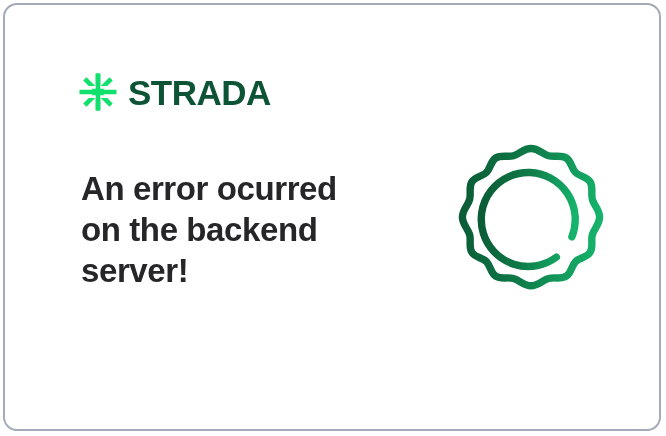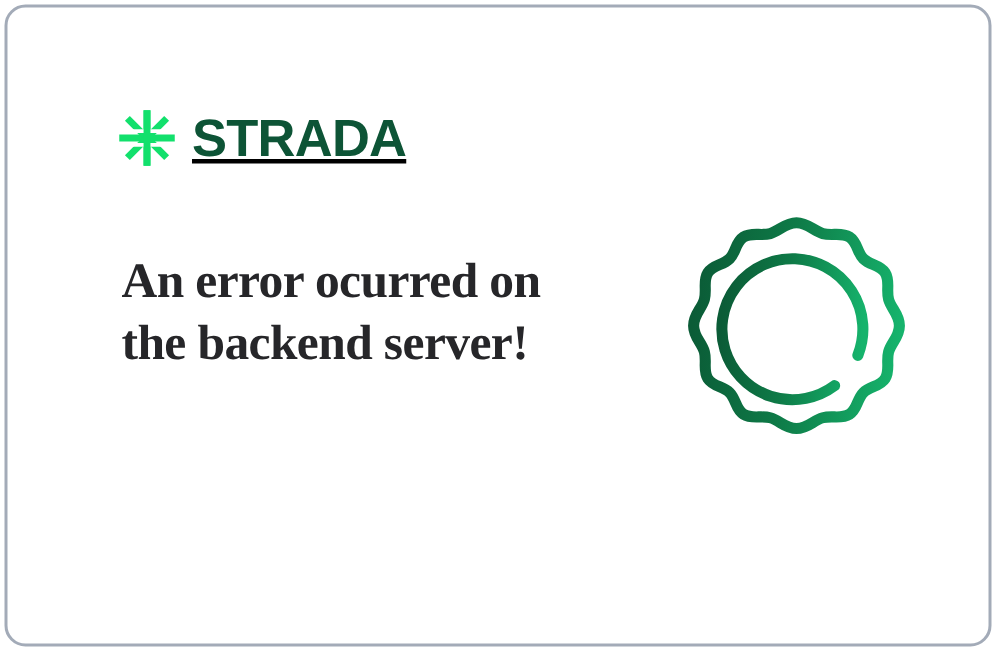--- a/index.html
+++ b/index.html
@@ -29,21 +29,20 @@
   }
 
   
   #brand {
     position: absolute;
     left: 72px;
     top: 66px;
     display: flex;
     align-items: center;
     gap: 9px;
-    text-decoration: underline;
   }
   #brand-mark {
     width: 42px;
     height: 42px;
     display: block;
     flex: none;
   }
   #brand-name {
     font-family: "Liberation Sans", "DejaVu Sans", sans-serif;
     font-size: 35px;
@@ -53,21 +52,21 @@
     line-height: 1;
     white-space: nowrap;
   }
 
   
   #error-message {
     position: absolute;
     left: 76px;
     top: 163px;
     width: 300px;
-    font-family: Liberation Serif, serif;
+    font-family: Liberation Sans, sans-serif;
     font-size: 33px;
     font-weight: bold;
     line-height: 41px;
     letter-spacing: -0.4px;
     color: #262629;
     margin: 0;
   }
 
   
   #gear-illustration {

